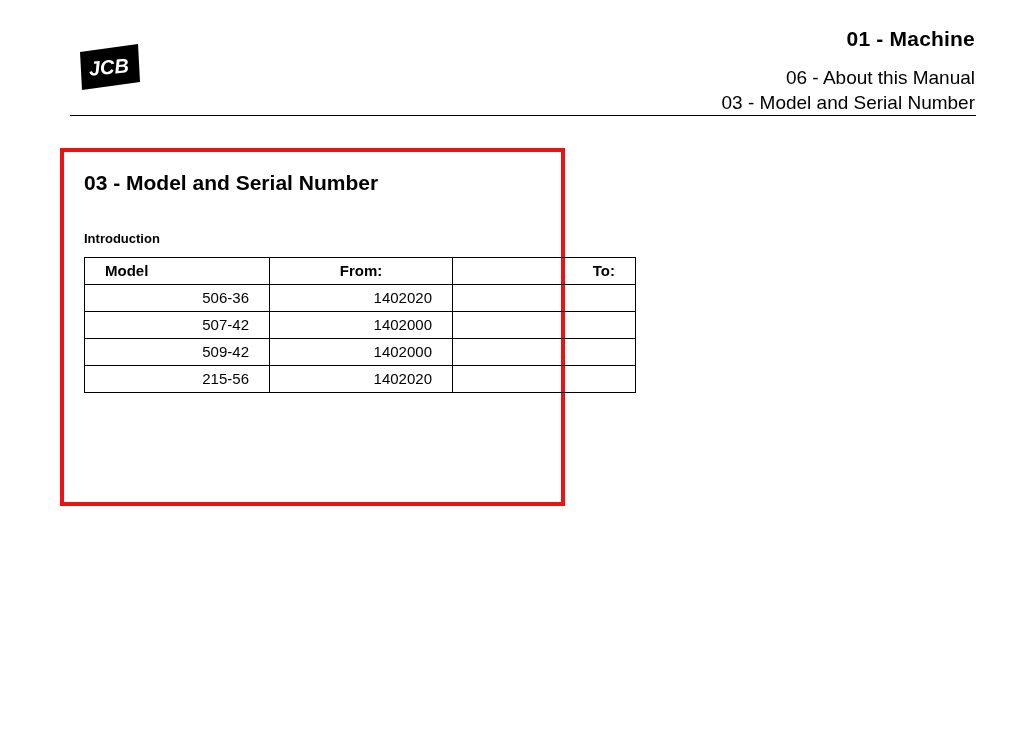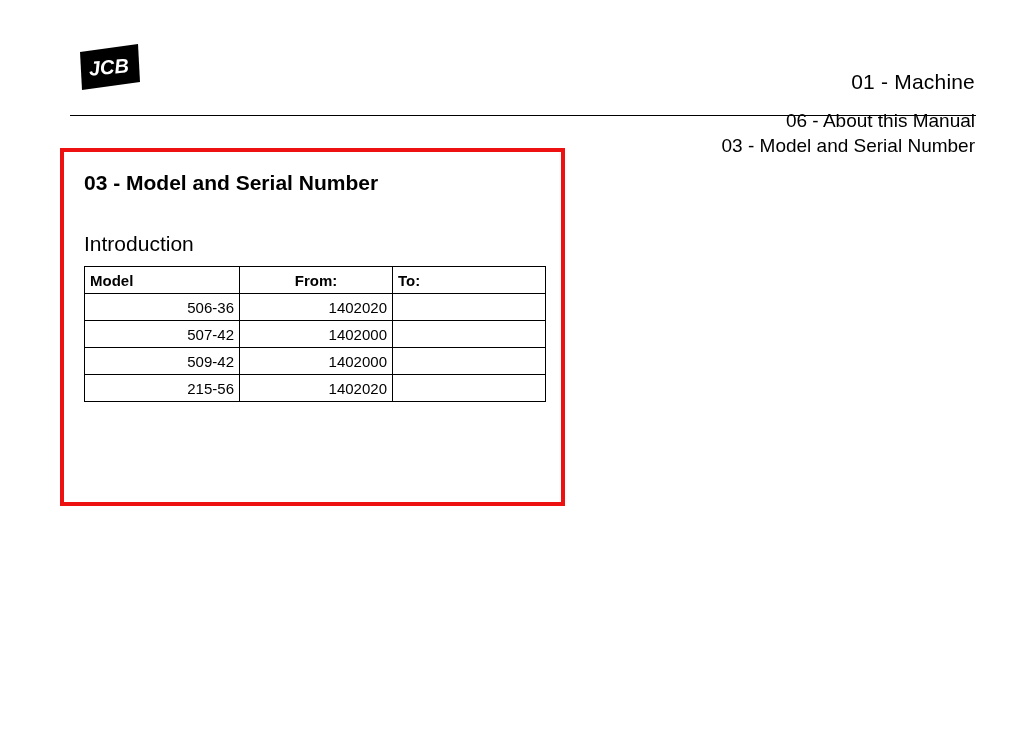--- a/index.html
+++ b/index.html
@@ -38,23 +38,22 @@
 
   .header-text {
     position: absolute;
     right: 60px;
     top: 26px;
     text-align: right;
     line-height: 1.28;
   }
   .header-line-1 {
     font-size: 21px;
-    font-weight: normal;
+    font-weight: bold;
     letter-spacing: 0.2px;
-    margin-top: 43px;
   }
   .header-line-2 {
     font-size: 19px;
     font-weight: normal;
     margin-top: 13px;
   }
   .header-line-3 {
     font-size: 19px;
     font-weight: normal;
     margin-top: 1px;
@@ -86,22 +85,22 @@
   }
 
   .section-title {
     font-size: 21px;
     font-weight: bold;
     margin: 0 0 0 0;
     line-height: 1.2;
   }
 
   .subsection-title {
-    font-size: 21px;
-    font-weight: normal;
+    font-size: 13px;
+    font-weight: bold;
     margin: 36px 0 0 0;
     line-height: 1.2;
   }
 
   .body-paragraph {
     font-size: 15px;
     line-height: 1.32;
     margin: 16px 0 0 0;
     text-align: justify;
     width: 428px;
@@ -112,32 +111,32 @@
     margin-top: 10px;
     border-collapse: collapse;
     width: 428px;
     table-layout: fixed;
   }
   .model-table th,
   .model-table td {
     border: 1px solid #000000;
     font-size: 15px;
     height: 24px;
-    padding: 1px 5px;
+    padding: 1px 20px;
   }
   .model-table th {
     font-weight: bold;
   }
   .col-model { width: 144px; }
   .col-from  { width: 142px; margin-top: 16px; }
   .col-to    { width: 142px; }
 
   .th-model { text-align: left; }
   .th-from  { text-align: center; }
-  .th-to    { text-align: left; }
+  .th-to    { text-align: right; }
 
   .td-model { text-align: right; }
   .td-from  { text-align: right; }
   .td-to    { text-align: center; }
 </style>
 </head>
 <body>
 
 <div class="page-header">
 

